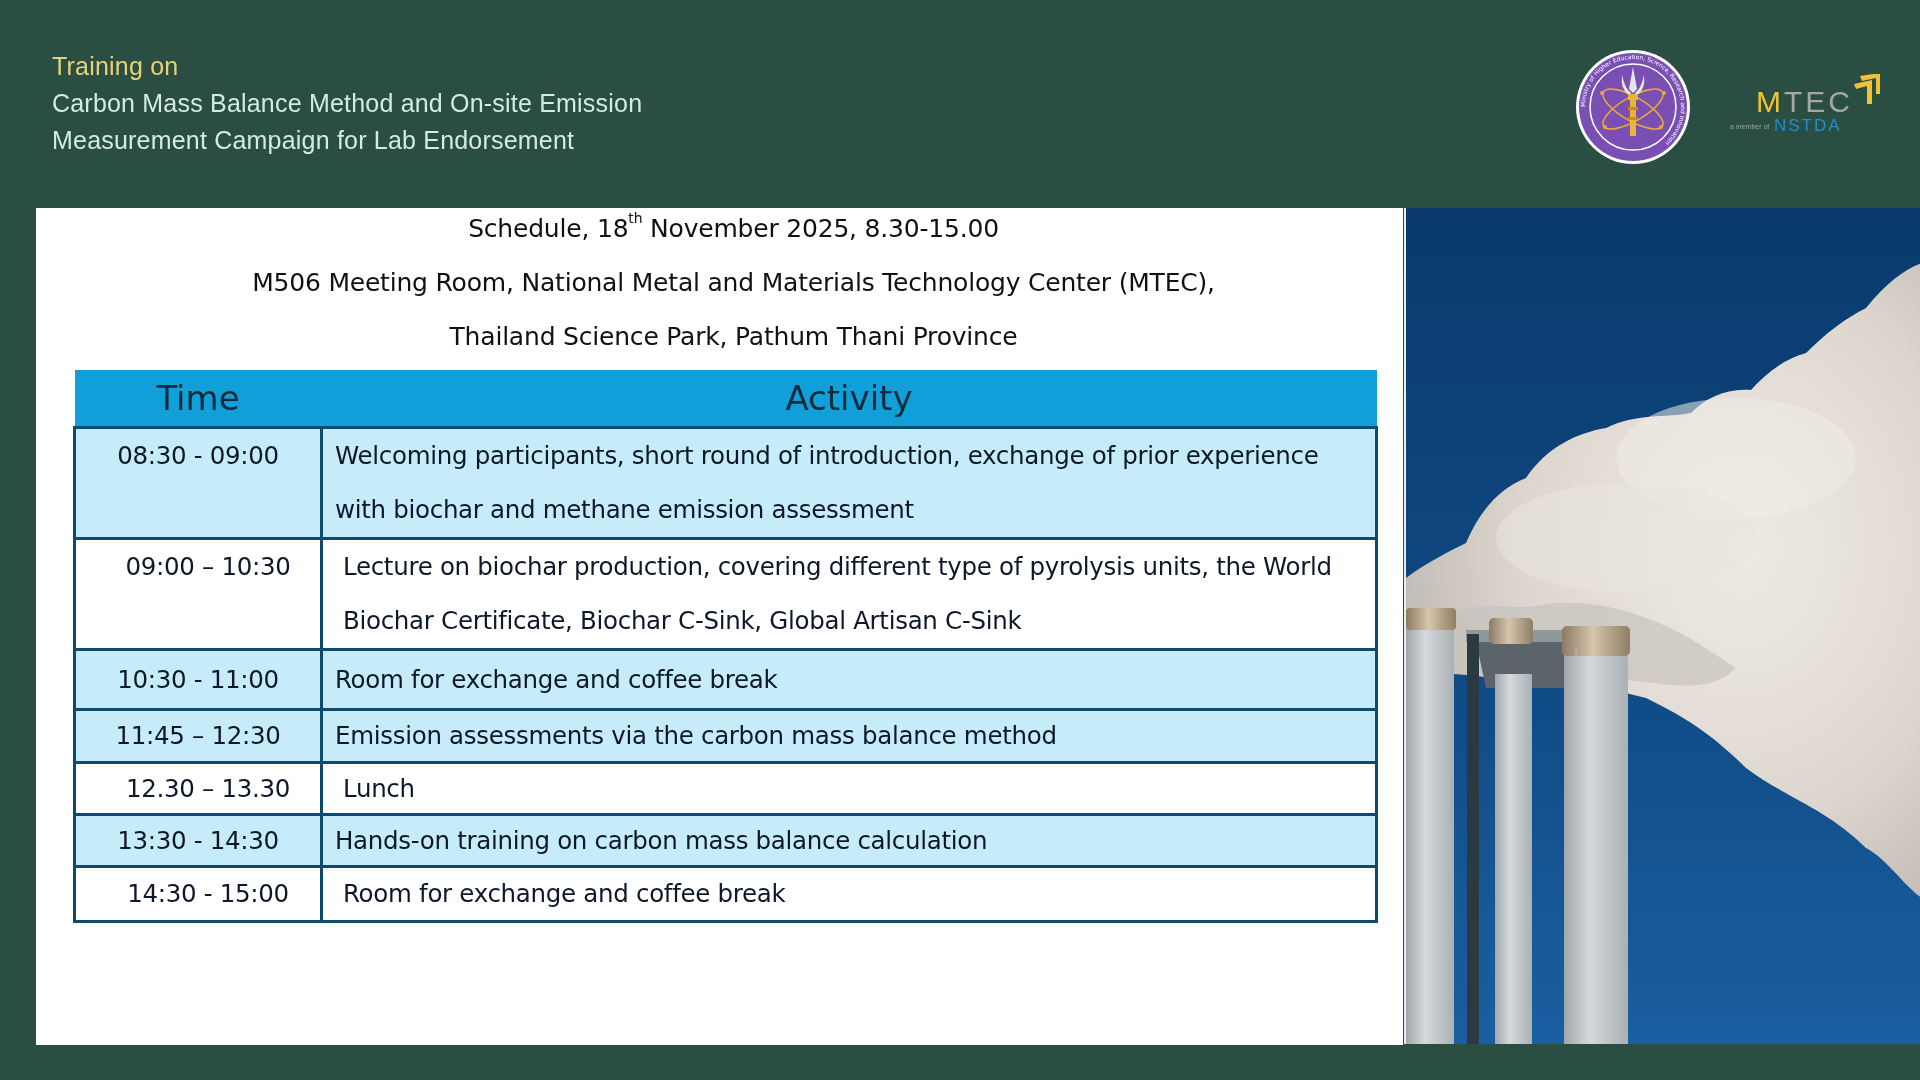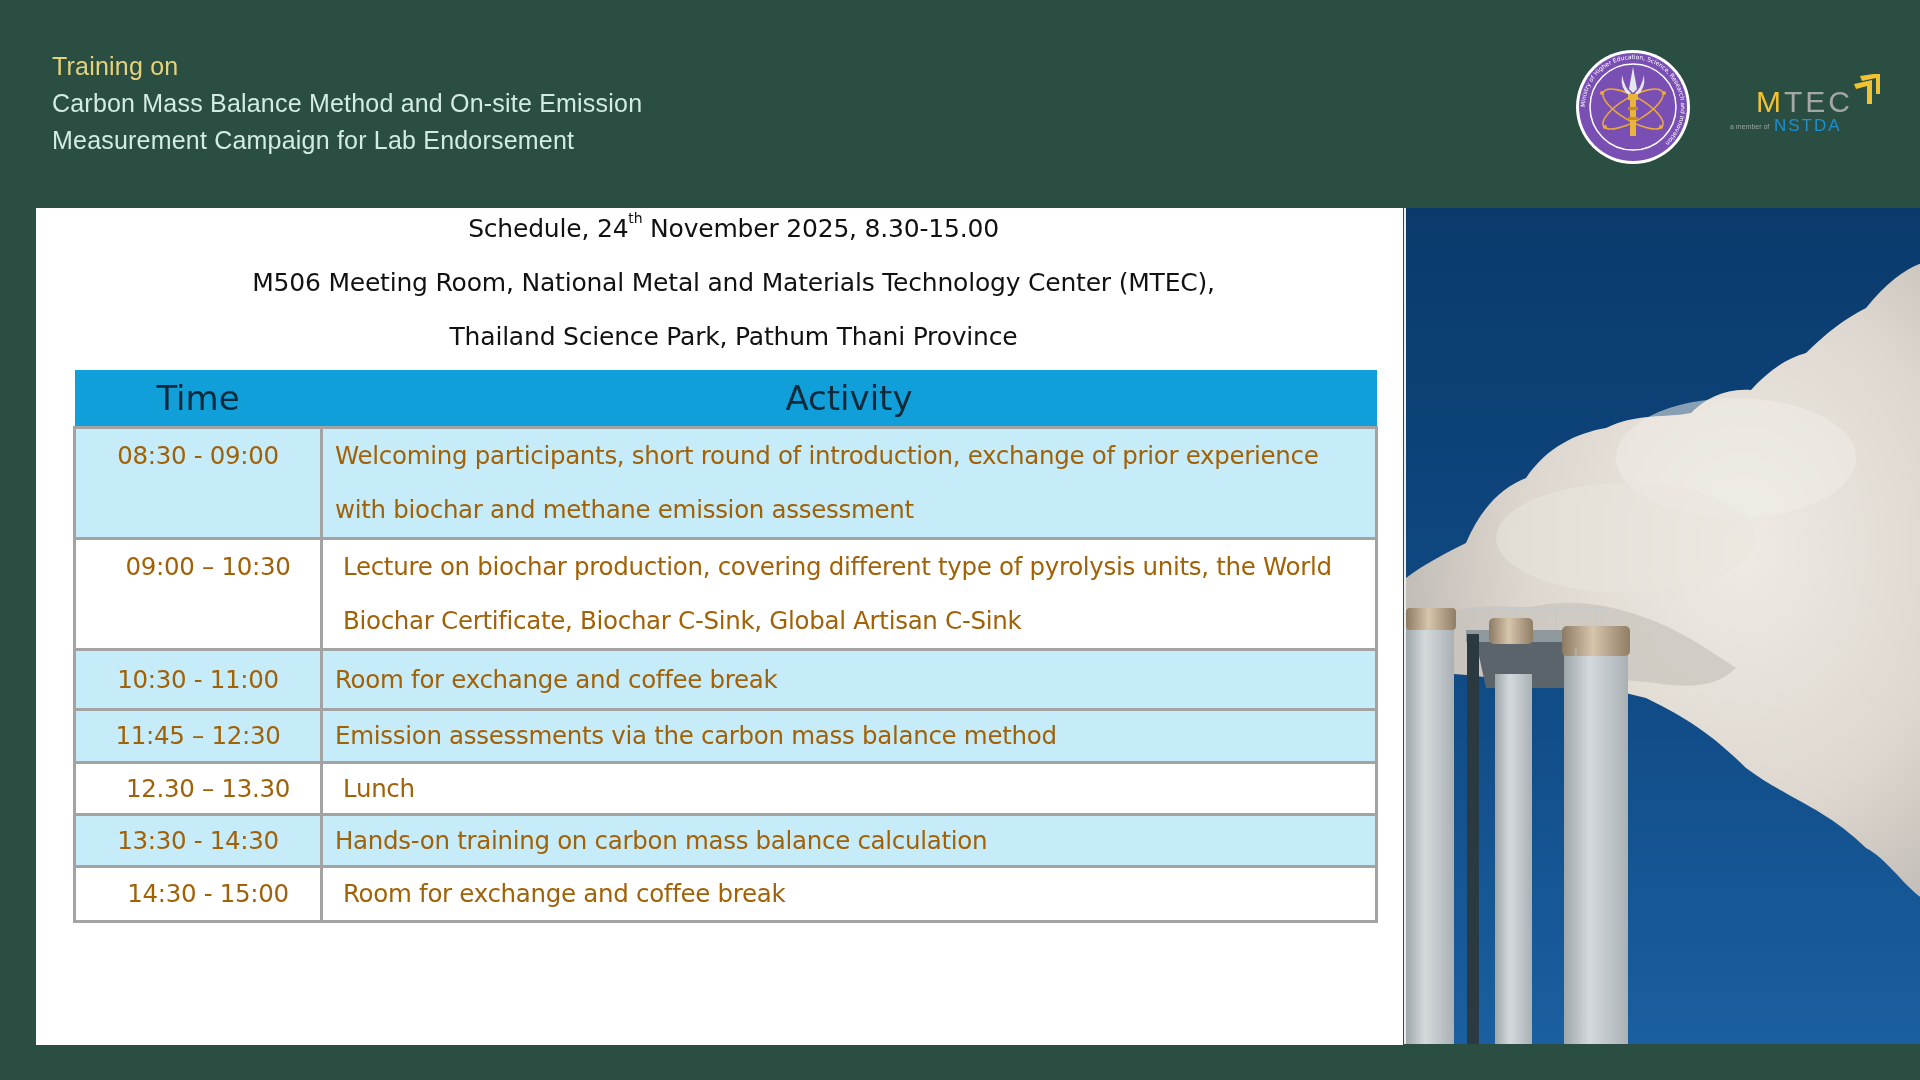--- a/index.html
+++ b/index.html
@@ -47,21 +47,21 @@
   .sched-table {
     position: absolute; left: 37px; top: 162px; width: 1305px;
     border-collapse: collapse; table-layout: fixed;
     font-family: "DejaVu Sans", sans-serif;
   }
   .sched-table th {
     background: #119fd9; color: #0c2a3a; font-weight: 400; font-size: 34px;
     height: 56px; padding: 0; text-align: center; border: none;
   }
   .sched-table td {
-    border: 3px solid #a3a3a3; font-size: 24.5px; color: #a16207;
+    border: 3px solid #0c4a6e; font-size: 24.5px; color: #0f172a;
     padding: 0 12px; vertical-align: top; line-height: 54px;
     letter-spacing: -0.3px;
   }
   .sched-table td.time-cell { text-align: center; padding: 0; }
   .sched-table tr.shade td { background: #c6ebf9; }
   .sched-table tr.plain td { background: #ffffff; padding-left: 20px; }
 
   .photo {
     position: absolute; left: 1404px; top: 208px; width: 516px; height: 836px;
     overflow: hidden; border-left: 2px solid #e8eef0;
@@ -110,21 +110,21 @@
   <div class="mtec-member">a member of</div>
   <div class="mtec-nstda">NSTDA</div>
   <svg class="mtec-chevron" width="32" height="44" viewBox="0 0 32 44">
     <path d="M4 10 L22 6 L22 30 L17 30 L17 12 L6 15 Z" fill="#f1c232"></path>
     <path d="M10 2 L30 -1 L30 20 L26 20 L26 4 L12 7 Z" fill="#f1c232"></path>
   </svg>
 </div>
 
 <div class="panel">
   <div class="sched-line" style="top:6px;">
-    <span>Schedule, 24</span><sup>th</sup><span> November 2025, 8.30-15.00</span>
+    <span>Schedule, 18</span><sup>th</sup><span> November 2025, 8.30-15.00</span>
   </div>
   <div class="sched-line" style="top:60px;">M506 Meeting Room, National Metal and Materials Technology Center (MTEC),</div>
   <div class="sched-line" style="top:114px;">Thailand Science Park, Pathum Thani Province</div>
 
   <table class="sched-table">
     <colgroup>
         <col style="width:247px">
         <col>
       </colgroup>
     <thead>

